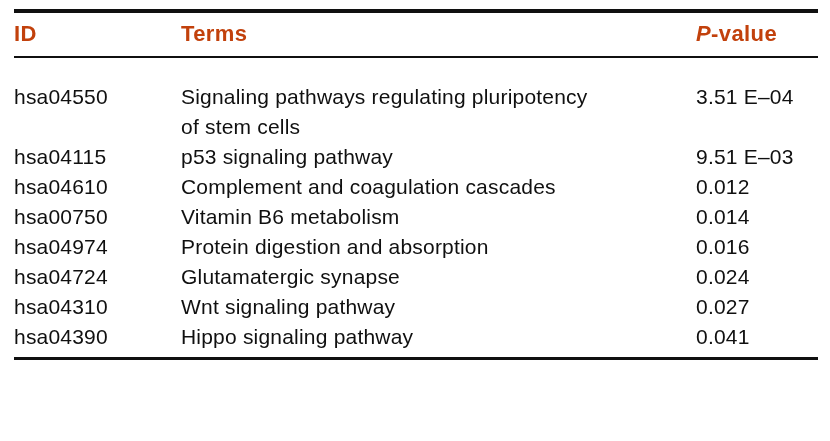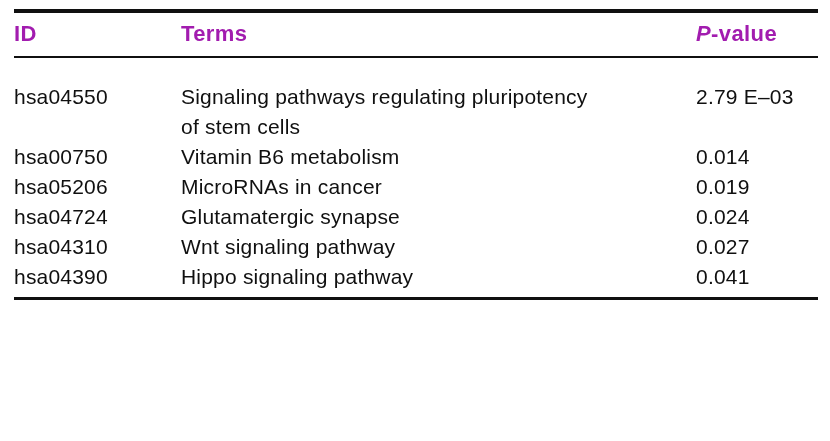--- a/index.html
+++ b/index.html
@@ -29,21 +29,21 @@
   }
   thead tr {
     border-bottom: 2px solid #101010;
   }
   th {
     text-align: left;
     font-size: 22px;
     font-weight: bold;
     letter-spacing: 0.4px;
     padding: 8px 0 9px 0;
-    color: #a21caf;
+    color: #c2410c;
   }
   th.col-pvalue::first-letter {
     font-style: italic;
   }
   td {
     font-size: 21px;
     line-height: 30px;
     letter-spacing: 0.2px;
     vertical-align: top;
     padding: 0;
@@ -68,41 +68,55 @@
         <th class="col-pvalue">P-value</th>
       </tr>
     </thead>
     <tbody>
   <tr>
     <td class="col-id">hsa04550</td>
     <td class="col-terms">
             <div class="term-line">Signaling pathways regulating pluripotency</div>
             <div class="term-line">of stem cells</div>
           </td>
-    <td class="col-pvalue">2.79 E–03</td>
+    <td class="col-pvalue">3.51 E–04</td>
   </tr>
 
+  <tr>
+    <td class="col-id">hsa04115</td>
+    <td class="col-terms">
+            <div class="term-line">p53 signaling pathway</div>
+          </td>
+    <td class="col-pvalue">9.51 E–03</td>
+  </tr>
 
+  <tr>
+    <td class="col-id">hsa04610</td>
+    <td class="col-terms">
+            <div class="term-line">Complement and coagulation cascades</div>
+          </td>
+    <td class="col-pvalue">0.012</td>
+  </tr>
 
   <tr>
     <td class="col-id">hsa00750</td>
     <td class="col-terms">
             <div class="term-line">Vitamin B6 metabolism</div>
           </td>
     <td class="col-pvalue">0.014</td>
   </tr>
 
+  <tr>
+    <td class="col-id">hsa04974</td>
+    <td class="col-terms">
+            <div class="term-line">Protein digestion and absorption</div>
+          </td>
+    <td class="col-pvalue">0.016</td>
+  </tr>
 
-  <tr>
-    <td class="col-id">hsa05206</td>
-    <td class="col-terms">
-            <div class="term-line">MicroRNAs in cancer</div>
-          </td>
-    <td class="col-pvalue">0.019</td>
-  </tr>
 
 
   <tr>
     <td class="col-id">hsa04724</td>
     <td class="col-terms">
             <div class="term-line">Glutamatergic synapse</div>
           </td>
     <td class="col-pvalue">0.024</td>
   </tr>
 

